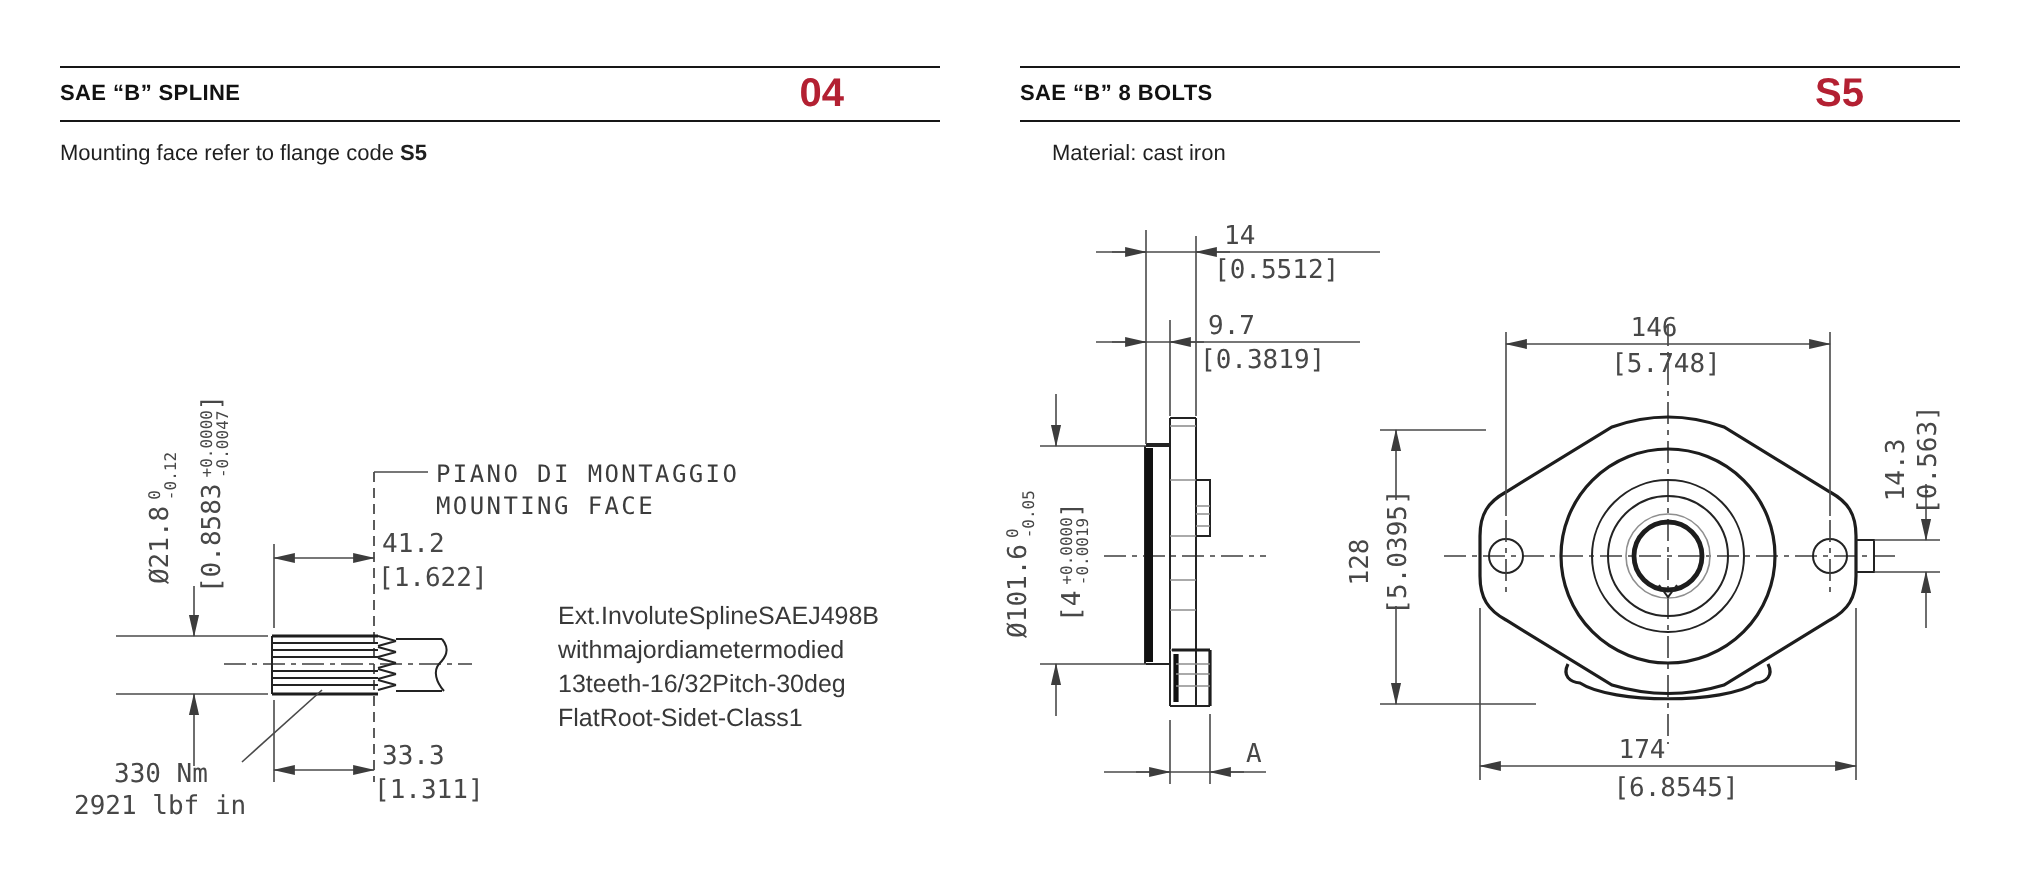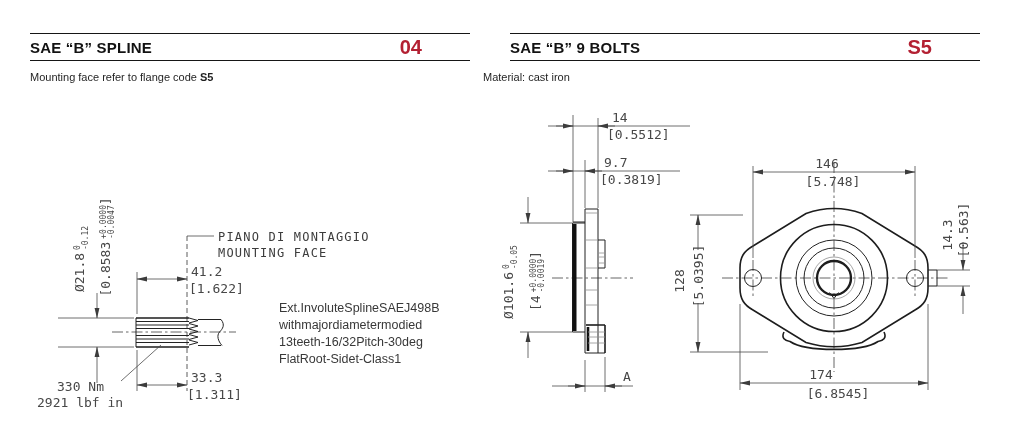--- a/index.html
+++ b/index.html
@@ -3,25 +3,25 @@
 <meta charset="utf-8">
 <style>
   html,body{margin:0;padding:0;background:#ffffff;}
   .page{position:relative;width:1019px;height:440px;background:#fff;overflow:hidden;
         font-family:"Liberation Sans",sans-serif;}
   .hdr{position:absolute;top:33px;height:28px;border-top:1.5px solid #161616;
        border-bottom:1.5px solid #161616;display:flex;align-items:center;
        justify-content:space-between;box-sizing:border-box;}
   .hdr-left{left:30px;width:440px;}
   .hdr-right{left:510px;width:470px;}
-  .hdr .ttl{font-weight:bold;font-size:15px;color:#121212;letter-spacing:.2px;}
+  .hdr .ttl{font-weight:bold;font-size:11px;color:#121212;letter-spacing:.2px;}
   .hdr .code{font-weight:bold;font-size:20px;color:#b32032;margin-right:48px;}
   .sub{position:absolute;top:71px;font-size:11px;color:#1f1f1f;}
   .sub-left{left:30px;}
-  .sub-right{left:483px;}
+  .sub-right{left:526px;}
   .sub b{font-weight:bold;}
   svg.drawings{position:absolute;left:0;top:0;}
   
   .ln{stroke:#232323;stroke-width:1;fill:none;}
   .ln2{stroke:#1d1d1d;stroke-width:1.6;fill:none;}
   .lnthick{stroke:#111;stroke-width:4;fill:none;}
   .lnmed{stroke:#111;stroke-width:2.6;fill:none;}
   .thin{stroke:#8f8f8f;stroke-width:.8;fill:none;}
   .dim{stroke:#4a4a4a;stroke-width:.8;fill:none;}
   .cl{stroke:#3f3f3f;stroke-width:.8;fill:none;stroke-dasharray:11 3 2.5 3;}
@@ -225,20 +225,20 @@
 
   <div class="hdr hdr-left">
     <span class="ttl">SAE “B” SPLINE</span>
     <span class="code">04</span>
   </div>
   <div class="sub sub-left">
     <span>Mounting face refer to flange code </span><b>S5</b>
   </div>
 
   <div class="hdr hdr-right">
-    <span class="ttl">SAE “B” 9 BOLTS</span>
+    <span class="ttl">SAE “B” 8 BOLTS</span>
     <span class="code">S5</span>
   </div>
   <div class="sub sub-right">
     <span>Material: cast iron</span>
   </div>
 
 </div>
 
 </body></html>

